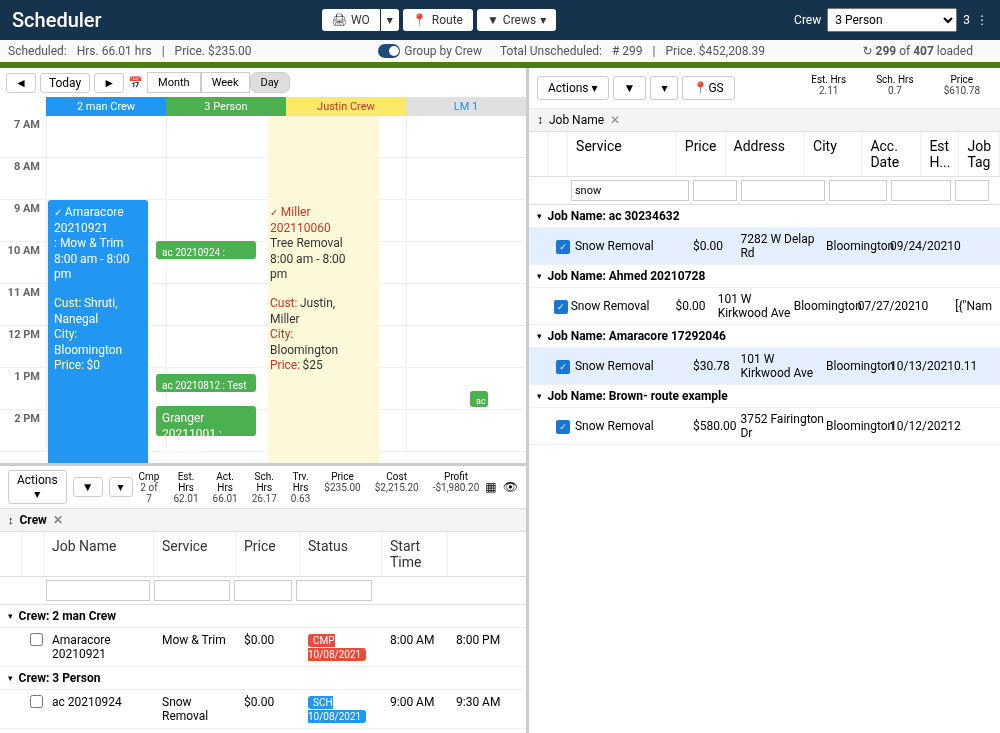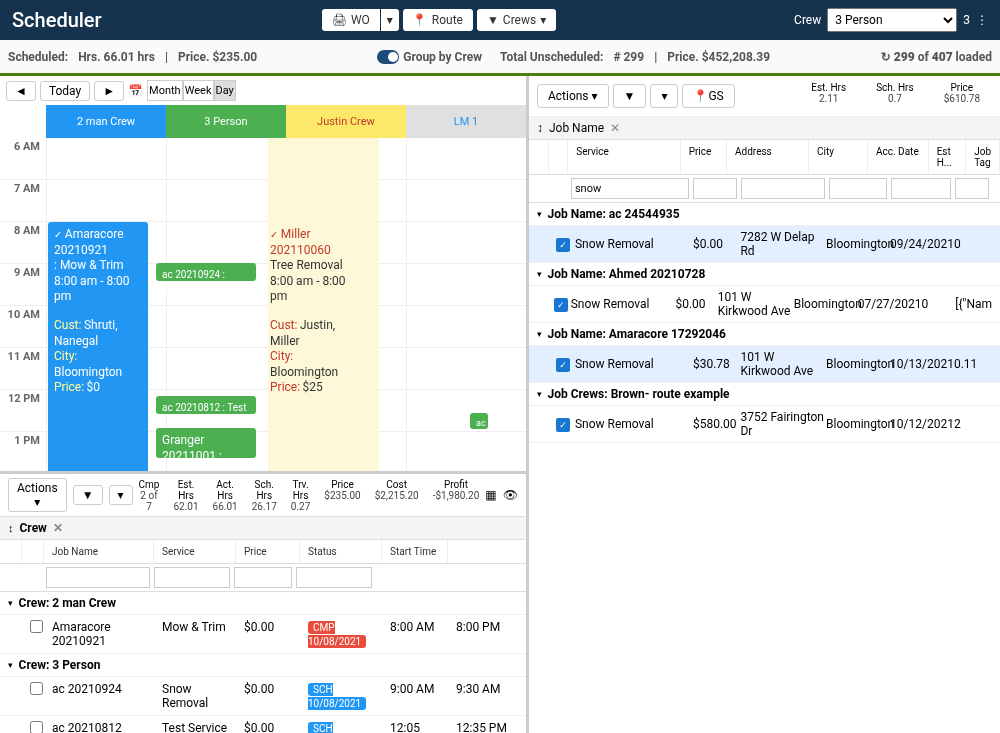--- a/index.html
+++ b/index.html
@@ -5,37 +5,37 @@
 * { margin:0; padding:0; box-sizing:border-box; font-family:-apple-system,BlinkMacSystemFont,"Segoe UI",Roboto,sans-serif; font-size:12px; }
 body { width:1000px; height:733px; overflow:hidden; background:#fff; }
 .top-bar { background:#16334d; color:#fff; height:40px; display:flex; align-items:center; padding:0 12px; }
 .title { font-size:20px; font-weight:500; }
 .top-btns { display:flex; gap:4px; margin-left:220px; }
 .top-btn { background:#fff; color:#333; border:none; padding:4px 10px; border-radius:3px; display:flex; align-items:center; gap:4px; cursor:pointer; }
 .top-btn.split { border-radius:3px 0 0 3px; }
 .split-caret { background:#fff; color:#333; border:none; padding:4px 6px; border-radius:0 3px 3px 0; margin-left:-3px; }
 .crew-sel { margin-left:auto; display:flex; align-items:center; gap:6px; }
 .crew-sel select { width:130px; padding:3px; }
-.sub-bar { display:flex; height:36px; border-bottom:3px solid #4d7c0f;font-weight:bold; }
+.sub-bar { display:flex; height:28px; border-bottom:6px solid #4d7c0f; }
 .sub-left { flex:0 0 490px; display:flex; align-items:center; padding:0 8px; gap:10px; color:#555; background:#fafafa; }
 .sub-right { flex:1; display:flex; align-items:center; padding:0 10px; gap:10px; color:#555; background:#fafafa; position:relative; }
-.sub-right .loaded { position:absolute; right:8px; }
+.sub-right .loaded { position:absolute; right:27px; }
 .toggle-pill { background:#1e4b7a; border-radius:10px; width:22px; height:14px; display:inline-flex; align-items:center; justify-content:flex-end; padding:0 1px; }
 .toggle-knob { width:10px; height:10px; background:#fff; border-radius:50%; }
 .main { display:flex; height:665px; }
 .left-col { flex:0 0 490px; display:flex; flex-direction:column; border-right:3px solid #ccc; }
 .right-col { flex:1; display:flex; flex-direction:column; overflow:hidden; }
 .cal-toolbar { display:flex; align-items:center; padding:4px 6px; gap:4px; }
 .nav-btn { border:1px solid #ccc; background:#fff; padding:2px 8px; border-radius:3px; cursor:pointer; }
 .cal-date { flex:1; text-align:center; font-size:18px; font-weight:500; }
 .view-btns { display:flex; }
-.view-btn { border:1px solid #ccc; background:#fff; padding:3px 1px; cursor:pointer; font-size:11px; }
-.view-btn.active { background:#ddd; }
+.view-btn { border:1px solid #ccc; background:#fff; padding:3px 10px; cursor:pointer; font-size:11px; }
+.view-btn.active { background:#ddd;border-radius:7px; }
 .crew-headers { display:flex; margin-left:46px; }
-.crew-head { flex:1; text-align:center; padding:10px; color:#fff; font-size:11px; }
+.crew-head { flex:1; text-align:center; padding:3px; color:#fff; font-size:11px; }
 .ch-blue { background:#2196f3; }
 .ch-green { background:#4caf50; }
 .ch-yellow { background:#fce96a; color:#c0392b; }
 .ch-gray { background:#e0e0e0; color:#2196f3; }
 .cal-body { position:relative; flex:1; overflow:hidden; }
 .hour-row { display:flex; height:42px; border-bottom:1px solid #eee; }
 .hour-label { width:46px; text-align:right; padding:2px 6px 0 0; color:#666; font-size:11px; font-weight:bold; }
 .hour-lane { flex:1; border-left:1px solid #eee; }
 .yellow-lane { position:absolute; left:268px; top:0; width:111px; height:100%; background:#fdf9d8; }
 .event { position:absolute; border-radius:3px; padding:5px 6px; font-size:10px; color:#fff; line-height:1.3; }
@@ -46,21 +46,21 @@
 .ev-label { color:#ff9; }
 .bottom-grid { border-top:3px solid #ccc; height:270px; overflow:auto; }
 .bg-toolbar { display:flex; align-items:center; padding:4px 8px; gap:6px; }
 .stats { margin-left:auto; display:flex; gap:14px; text-align:center; }
 .stat-col { line-height:1.1; }
 .stat-h { font-weight:normal; font-size:10px; }
 .stat-v { font-size:10px; color:#444; }
 .grp-head { background:#f4f4f4; padding:4px 8px; font-weight:bold; border-top:1px solid #ddd; border-bottom:1px solid #ddd; display:flex; align-items:center; gap:6px; font-size:11px; }
 .grp-head .close-x { color:#888; cursor:pointer; }
 .grid-header { display:flex; border-bottom:1px solid #ddd; color:#333; }
-.gh { padding:6px 8px; border-right:1px solid #eee; font-size:10px; }
+.gh { padding:6px 8px; border-right:1px solid #eee; font-size:14px; }
 .filter-row { display:flex; border-bottom:1px solid #ddd; padding:3px 0; }
 .filter-row input { border:1px solid #ccc; margin:0 2px; padding:3px; font-size:11px; }
 .grp-row { display:flex; align-items:center; padding:4px 8px; gap:6px; border-bottom:1px solid #eee; font-size:11px; }
 .grp-title { font-weight:bold; }
 .data-row { display:flex; border-bottom:1px solid #f0f0f0; font-size:11px; }
 .cell { padding:5px 8px; }
 .badge { padding:1px 5px; border-radius:3px; font-size:10px; color:#fff; }
 .badge-red { background:#e74c3c; }
 .badge-blue { background:#2196f3; }
 .right-toolbar { display:flex; align-items:center; padding:6px 8px; gap:4px; border-bottom:1px solid #eee; }
@@ -131,27 +131,20 @@
     <div class="crew-headers">
       <div class="crew-head ch-blue">2 man Crew</div>
       <div class="crew-head ch-green">3 Person</div>
       <div class="crew-head ch-yellow">Justin Crew</div>
       <div class="crew-head ch-gray">LM 1</div>
     </div>
     <div class="cal-body">
       <div class="yellow-lane"></div>
       <div id="hours">
           <div class="hour-row">
-            <div class="hour-label">6 AM</div>
-            <div class="hour-lane"></div>
-            <div class="hour-lane"></div>
-            <div class="hour-lane"></div>
-            <div class="hour-lane"></div>
-          </div>
-          <div class="hour-row">
             <div class="hour-label">7 AM</div>
             <div class="hour-lane"></div>
             <div class="hour-lane"></div>
             <div class="hour-lane"></div>
             <div class="hour-lane"></div>
           </div>
           <div class="hour-row">
             <div class="hour-label">8 AM</div>
             <div class="hour-lane"></div>
             <div class="hour-lane"></div>
@@ -242,21 +235,21 @@
             <div class="stat-col">
               <div class="stat-h">Act. Hrs</div>
               <div class="stat-v">66.01</div>
             </div>
             <div class="stat-col">
               <div class="stat-h">Sch. Hrs</div>
               <div class="stat-v">26.17</div>
             </div>
             <div class="stat-col">
               <div class="stat-h">Trv. Hrs</div>
-              <div class="stat-v">0.27</div>
+              <div class="stat-v">0.63</div>
             </div>
             <div class="stat-col">
               <div class="stat-h">Price</div>
               <div class="stat-v">$235.00</div>
             </div>
             <div class="stat-col">
               <div class="stat-h">Cost</div>
               <div class="stat-v">$2,215.20</div>
             </div>
             <div class="stat-col">
@@ -369,21 +362,21 @@
       <input style="width: 118px;" value="snow">
       <input style="width: 44px;">
       <input style="width: 84px;">
       <input style="width: 58px;">
       <input style="width: 60px;">
       <input style="width: 34px;">
     </div>
     <div id="rgroups">
         <div class="grp-row">
           <span class="caret">▾</span>
-          <span class="grp-title">Job Name:  ac 24544935</span>
+          <span class="grp-title">Job Name:  ac 30234632</span>
         </div>
         <div class="sub-row odd">
           <div style="width:20px"></div>
           <div style="width:20px"><span class="chk">✓</span></div>
           <div style="width:124px">Snow Removal</div>
           <div style="width:50px">$0.00</div>
           <div style="width:90px">7282 W Delap Rd</div>
           <div style="width:64px">Bloomington</div>
           <div style="width:66px">09/24/2021</div>
           <div style="width:40px">0</div>
@@ -414,21 +407,21 @@
           <div style="width:124px">Snow Removal</div>
           <div style="width:50px">$30.78</div>
           <div style="width:90px">101 W Kirkwood Ave</div>
           <div style="width:64px">Bloomington</div>
           <div style="width:66px">10/13/2021</div>
           <div style="width:40px">0.11</div>
           <div style="flex:1"></div>
         </div>
         <div class="grp-row">
           <span class="caret">▾</span>
-          <span class="grp-title">Job Crews:  Brown- route example</span>
+          <span class="grp-title">Job Name:  Brown- route example</span>
         </div>
         <div class="sub-row ">
           <div style="width:20px"></div>
           <div style="width:20px"><span class="chk">✓</span></div>
           <div style="width:124px">Snow Removal</div>
           <div style="width:50px">$580.00</div>
           <div style="width:90px">3752 Fairington Dr</div>
           <div style="width:64px">Bloomington</div>
           <div style="width:66px">10/12/2021</div>
           <div style="width:40px">2</div>

